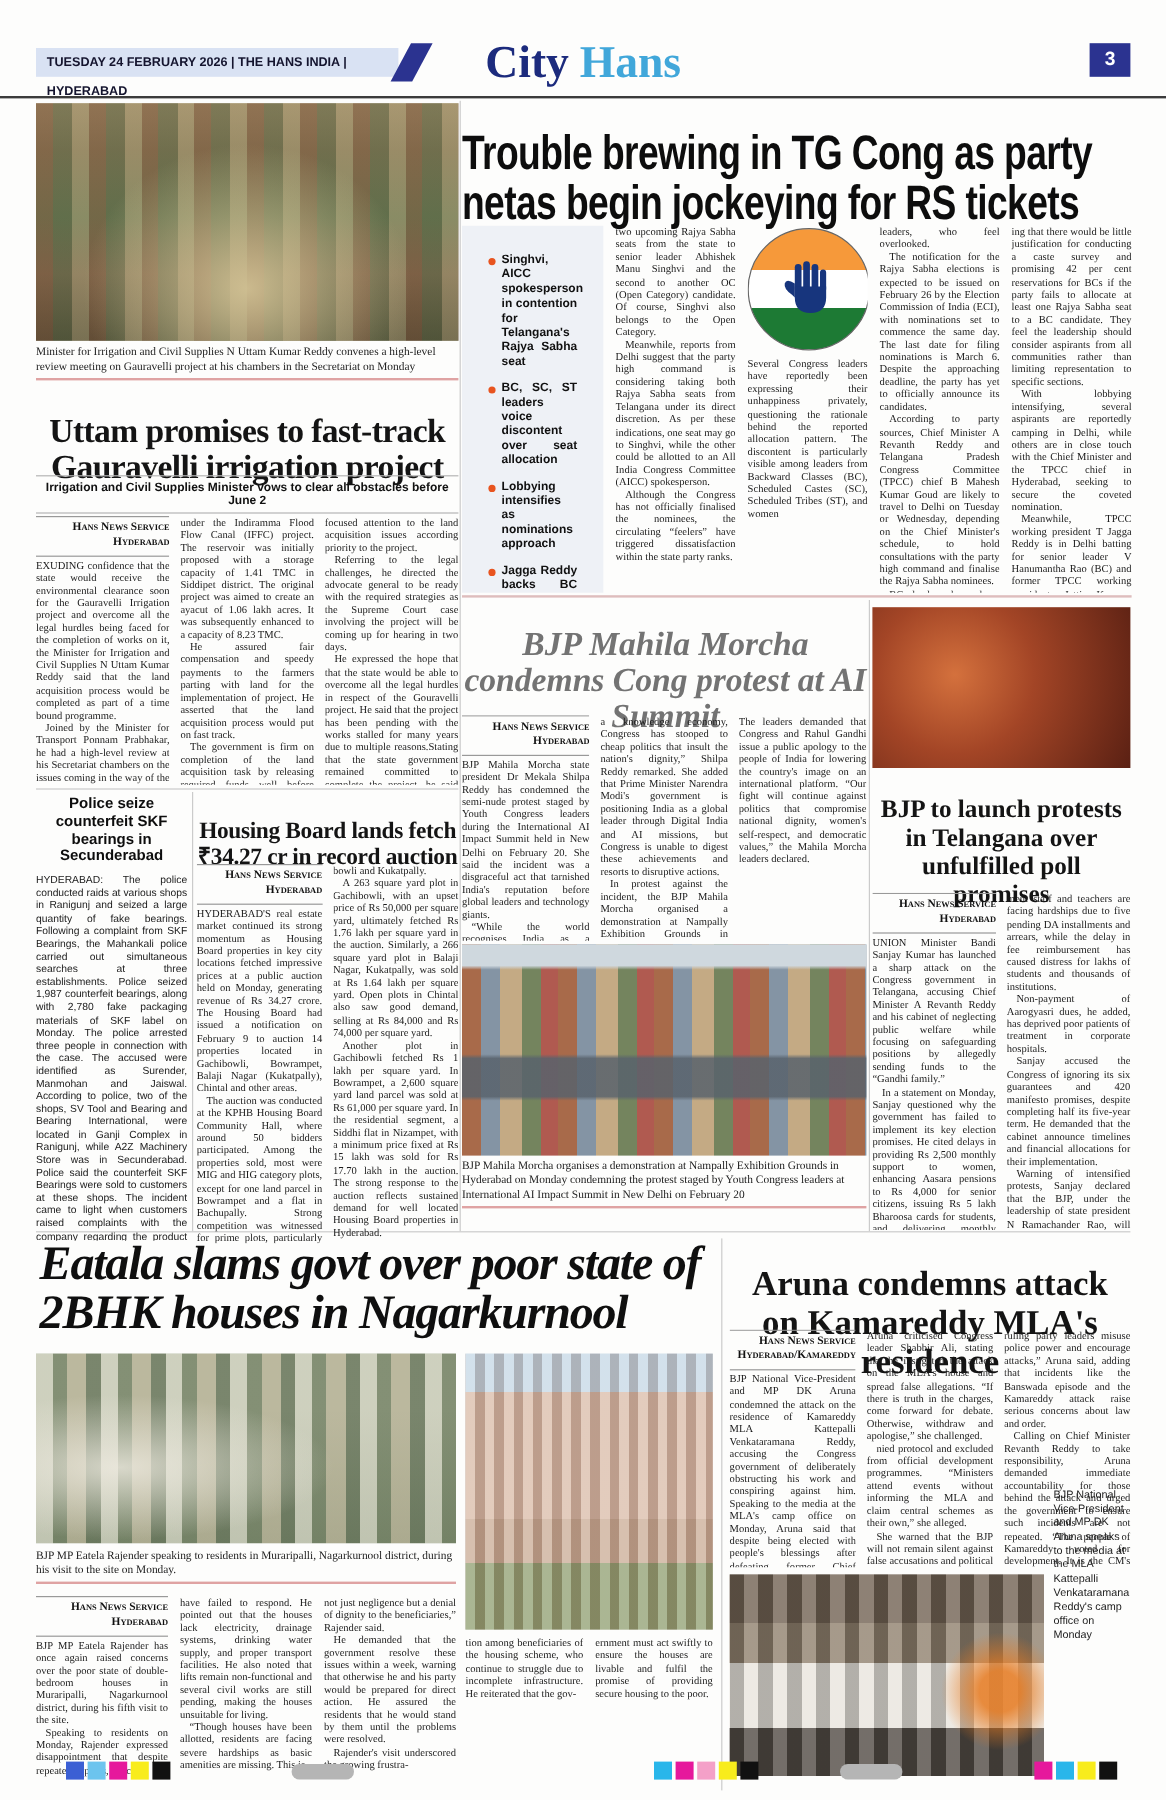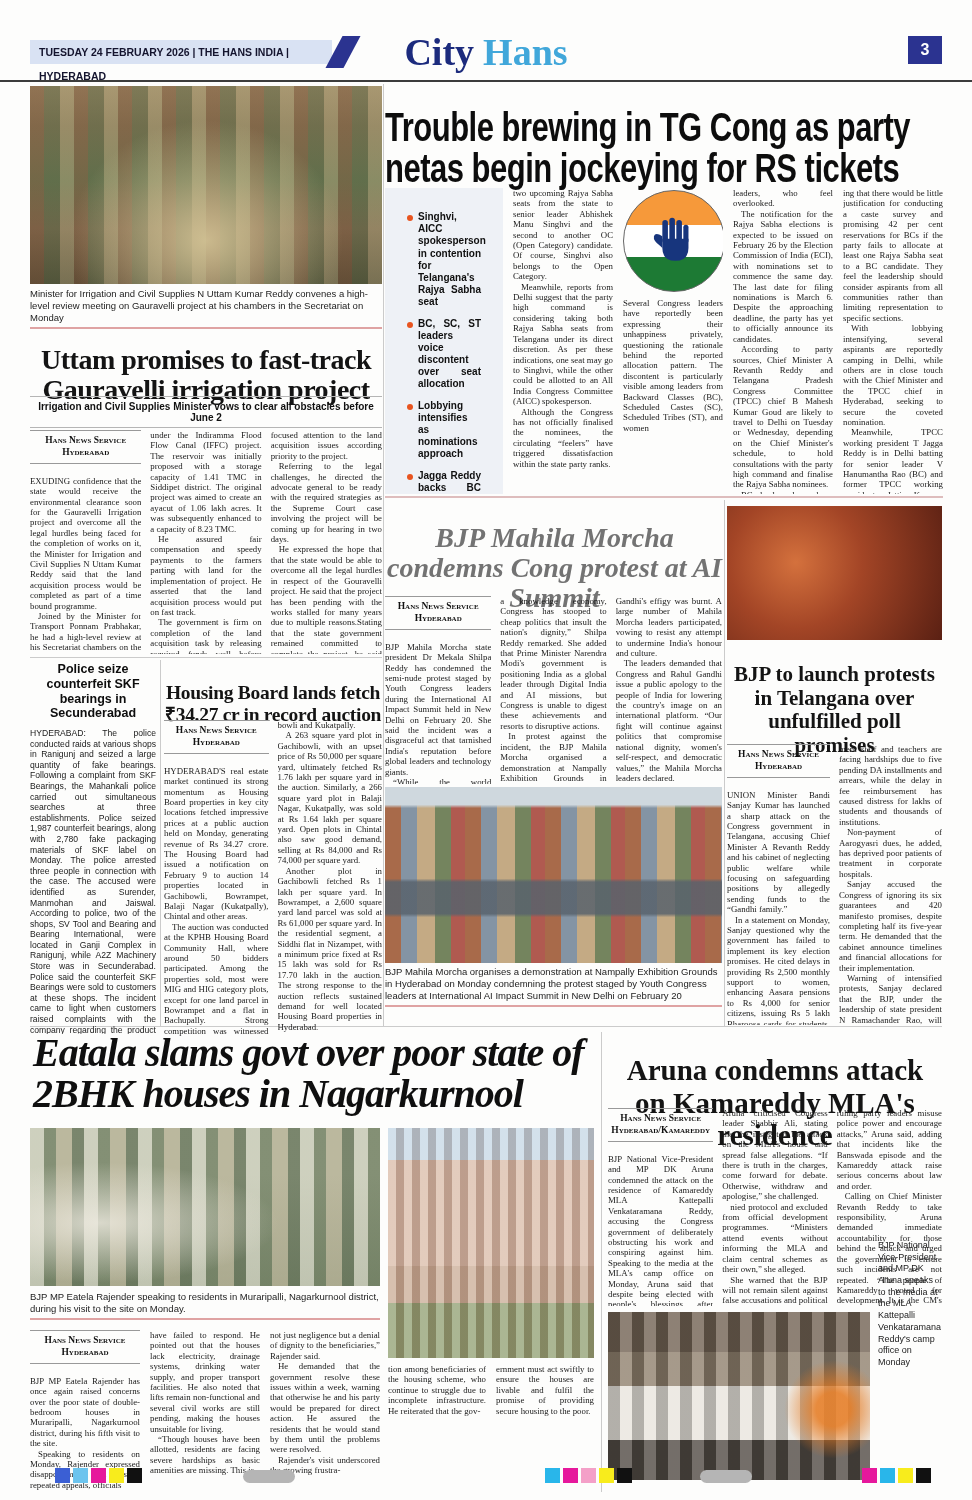--- a/index.html
+++ b/index.html
@@ -14,24 +14,24 @@
       transform:skewX(-28deg);}
   .masthead{position:absolute;left:50%;transform:translateX(-50%);top:-4px;white-space:nowrap;
       font-family:"Liberation Serif",serif;font-weight:bold;font-size:38px;}
   .mh-city{color:#1c2b7d;}
   .mh-hans{color:#41a7da;margin-left:9px;}
   .pageno{position:absolute;right:0;top:2px;width:34px;height:28px;background:#2b3390;color:#fff;
       font-family:"Liberation Sans",sans-serif;font-weight:bold;font-size:16px;text-align:center;line-height:28px;}
   .header-rule{position:absolute;left:0;top:80px;width:100%;height:2px;background:#3c3c3c;}
   
   .abs{position:absolute;}
-  .caption{position:absolute;font-family:Liberation Sans, sans-serif;font-size:9.5px;line-height:1.28;
+  .caption{position:absolute;font-family:Liberation Serif, serif;font-size:9.5px;line-height:1.28;
       color:#222;border-bottom:2px solid #dfa3a3;padding-bottom:3px;}
-  .byline{text-align:center;font-variant:small-caps;font-weight:bold;font-size:9.5px;line-height:1.3;
-      border-top:1px solid #999;border-bottom:1px solid #999;padding:3px 0 4px;margin-bottom:12px;color:#111;}
+  .byline{text-align:right;font-variant:small-caps;font-weight:bold;font-size:9.5px;line-height:1.3;
+      border-top:1px solid #999;border-bottom:1px solid #999;padding:3px 0 4px;margin-bottom:2px;color:#111;}
   .byline .place{display:block;font-weight:bold;}
   .cols{position:absolute;display:flex;}
   .col{flex:1;overflow:hidden;font-size:8.8px;line-height:10.4px;text-align:justify;color:#1a1a1a;}
   .ptext p{margin:0;text-indent:8px;}
   .ptext p:first-child{text-indent:0;}
   .photo{position:absolute;}
   .vsep{position:absolute;width:1px;background:#cbcbcb;}
   .hsep{position:absolute;height:1px;background:#cbcbcb;}
   
   .lead-headline{position:absolute;left:385px;top:86px;width:558px;
@@ -270,21 +270,20 @@
           </div>
       </div>
       <div class="col">
         <div class="ptext">
             <p>a knowledge economy, Congress has stooped to cheap politics that insult the nation's dignity,” Shilpa Reddy remarked. She added that Prime Minister Narendra Modi's government is positioning India as a global leader through Digital India and AI missions, but Congress is unable to digest these achievements and resorts to disruptive actions.</p>
             <p>In protest against the incident, the BJP Mahila Morcha organised a demonstration at Nampally Exhibition Grounds in Hyderabad on February 23, where Rahul</p>
           </div>
       </div>
       <div class="col">
         <div class="ptext">
-            <p>Gandhi's effigy was burnt. A large number of Mahila Morcha leaders participated, vowing to resist any attempt to undermine India's honour and culture.</p>
             <p>The leaders demanded that Congress and Rahul Gandhi issue a public apology to the people of India for lowering the country's image on an international platform. “Our fight will continue against politics that compromise national dignity, women's self-respect, and democratic values,” the Mahila Morcha leaders declared.</p>
           </div>
       </div>
     </div>
     <div class="photo crowd-photo"></div>
     <div class="caption mahila-caption">BJP Mahila Morcha organises a demonstration at Nampally Exhibition Grounds in Hyderabad on Monday condemning the protest staged by Youth Congress leaders at International AI Impact Summit in New Delhi on February 20</div>
   </article>
 
   <article>
     <div class="photo bjp-photo"></div>

